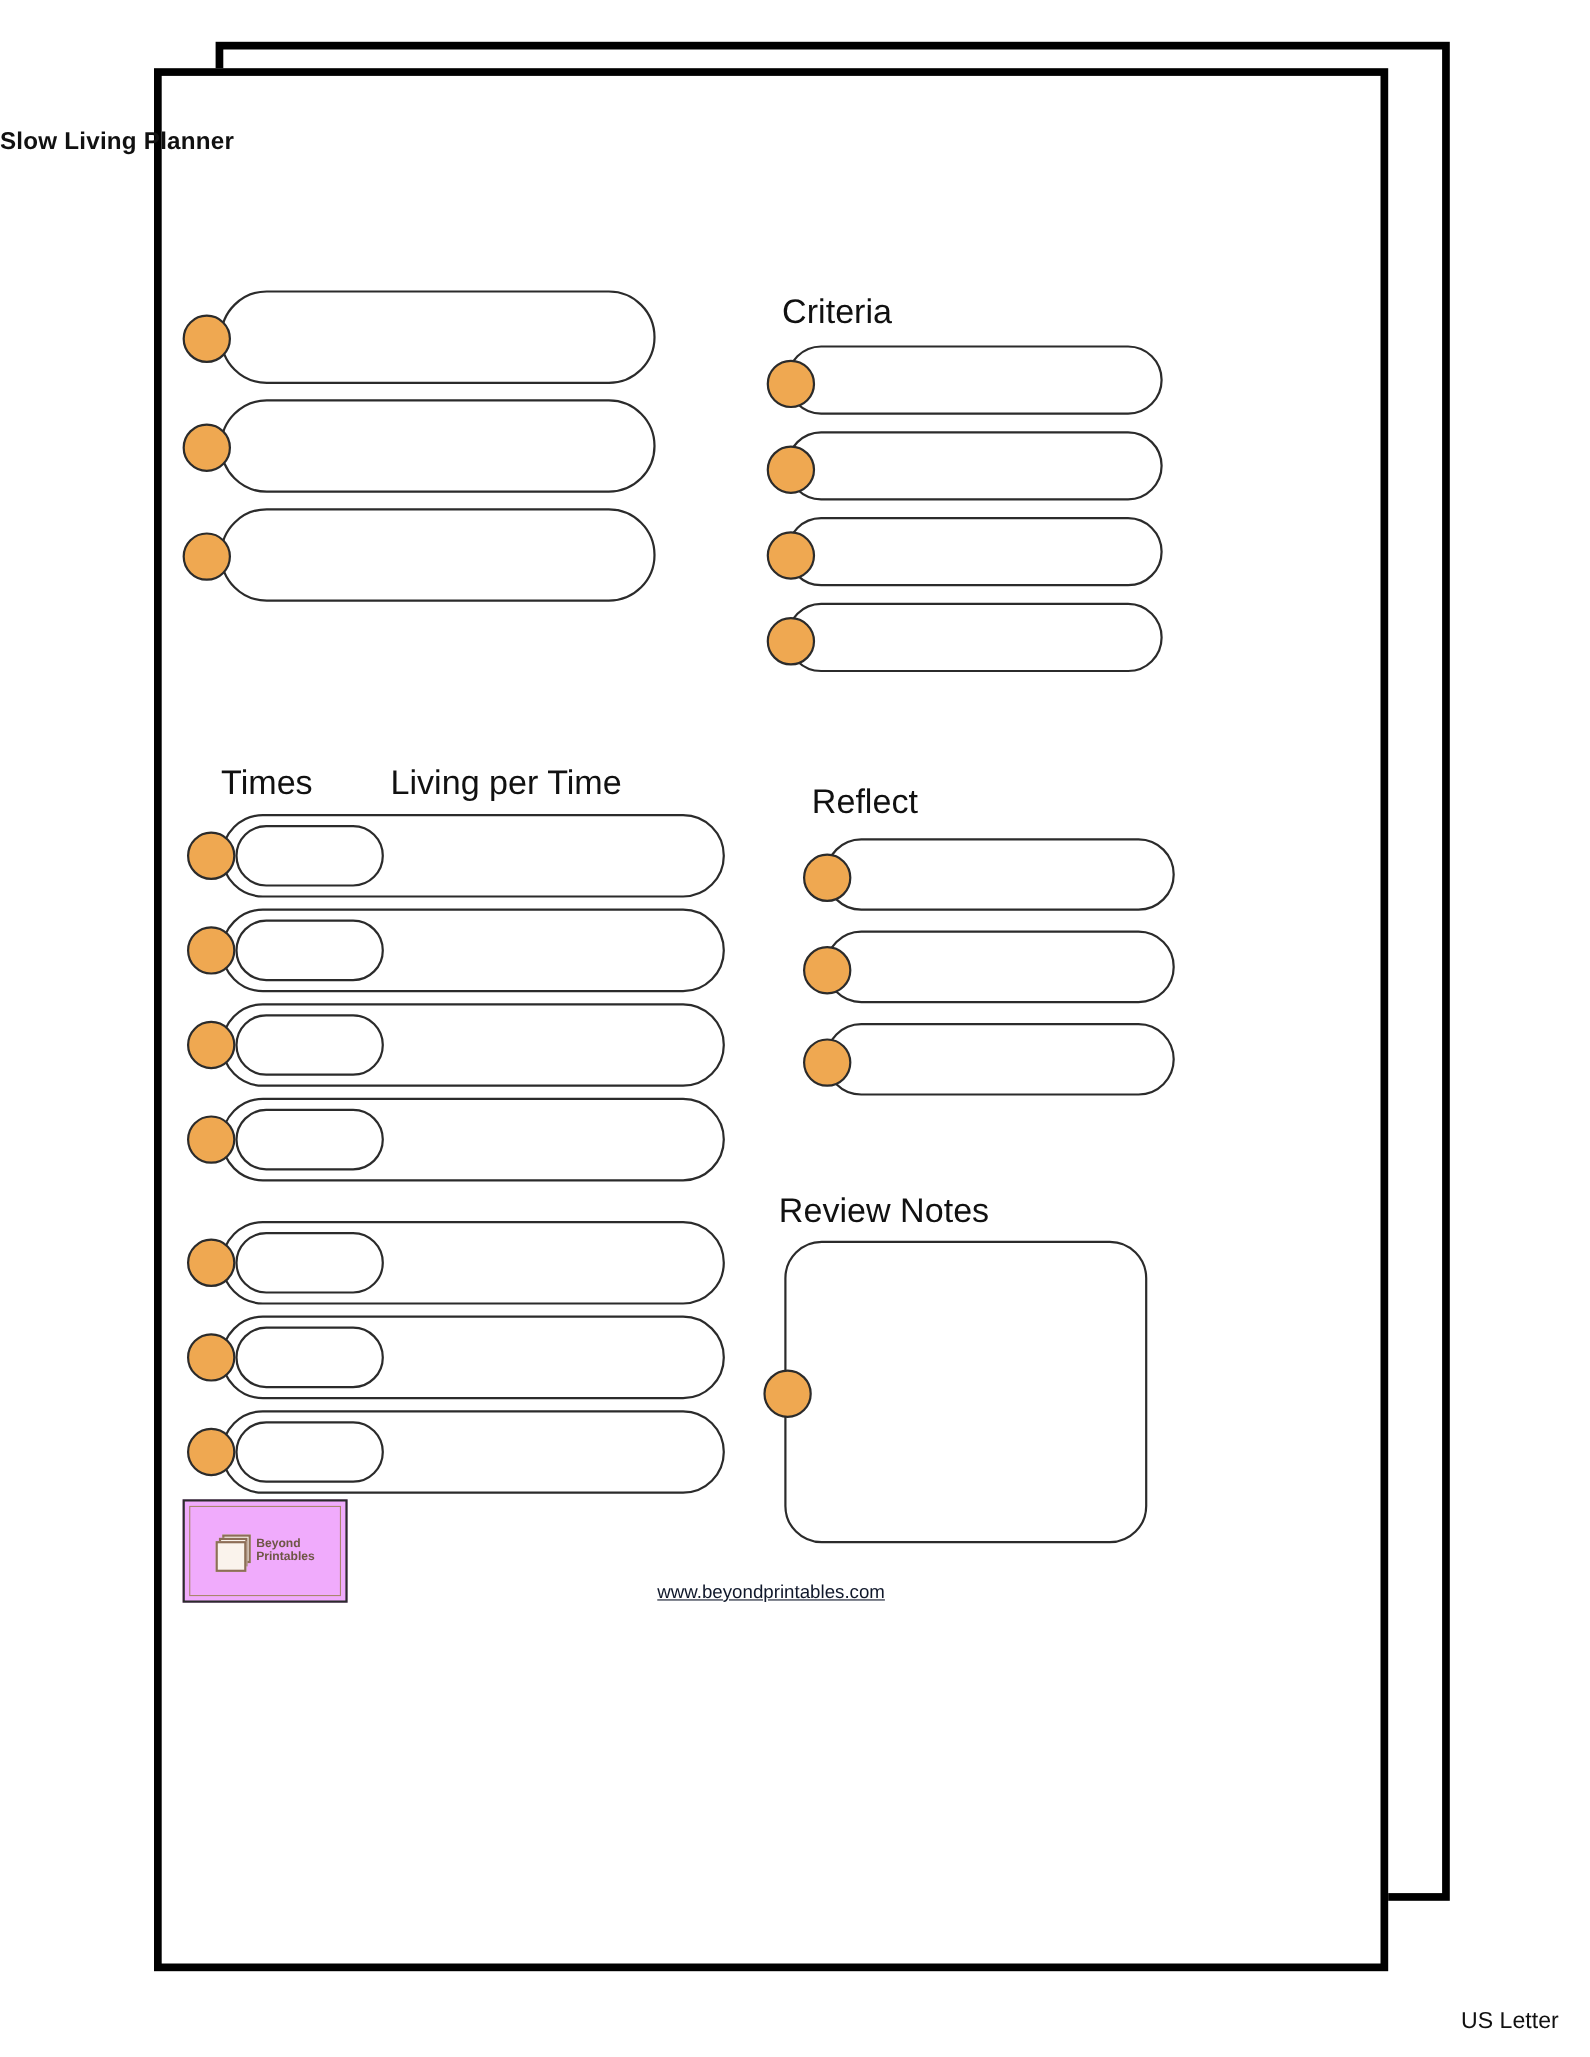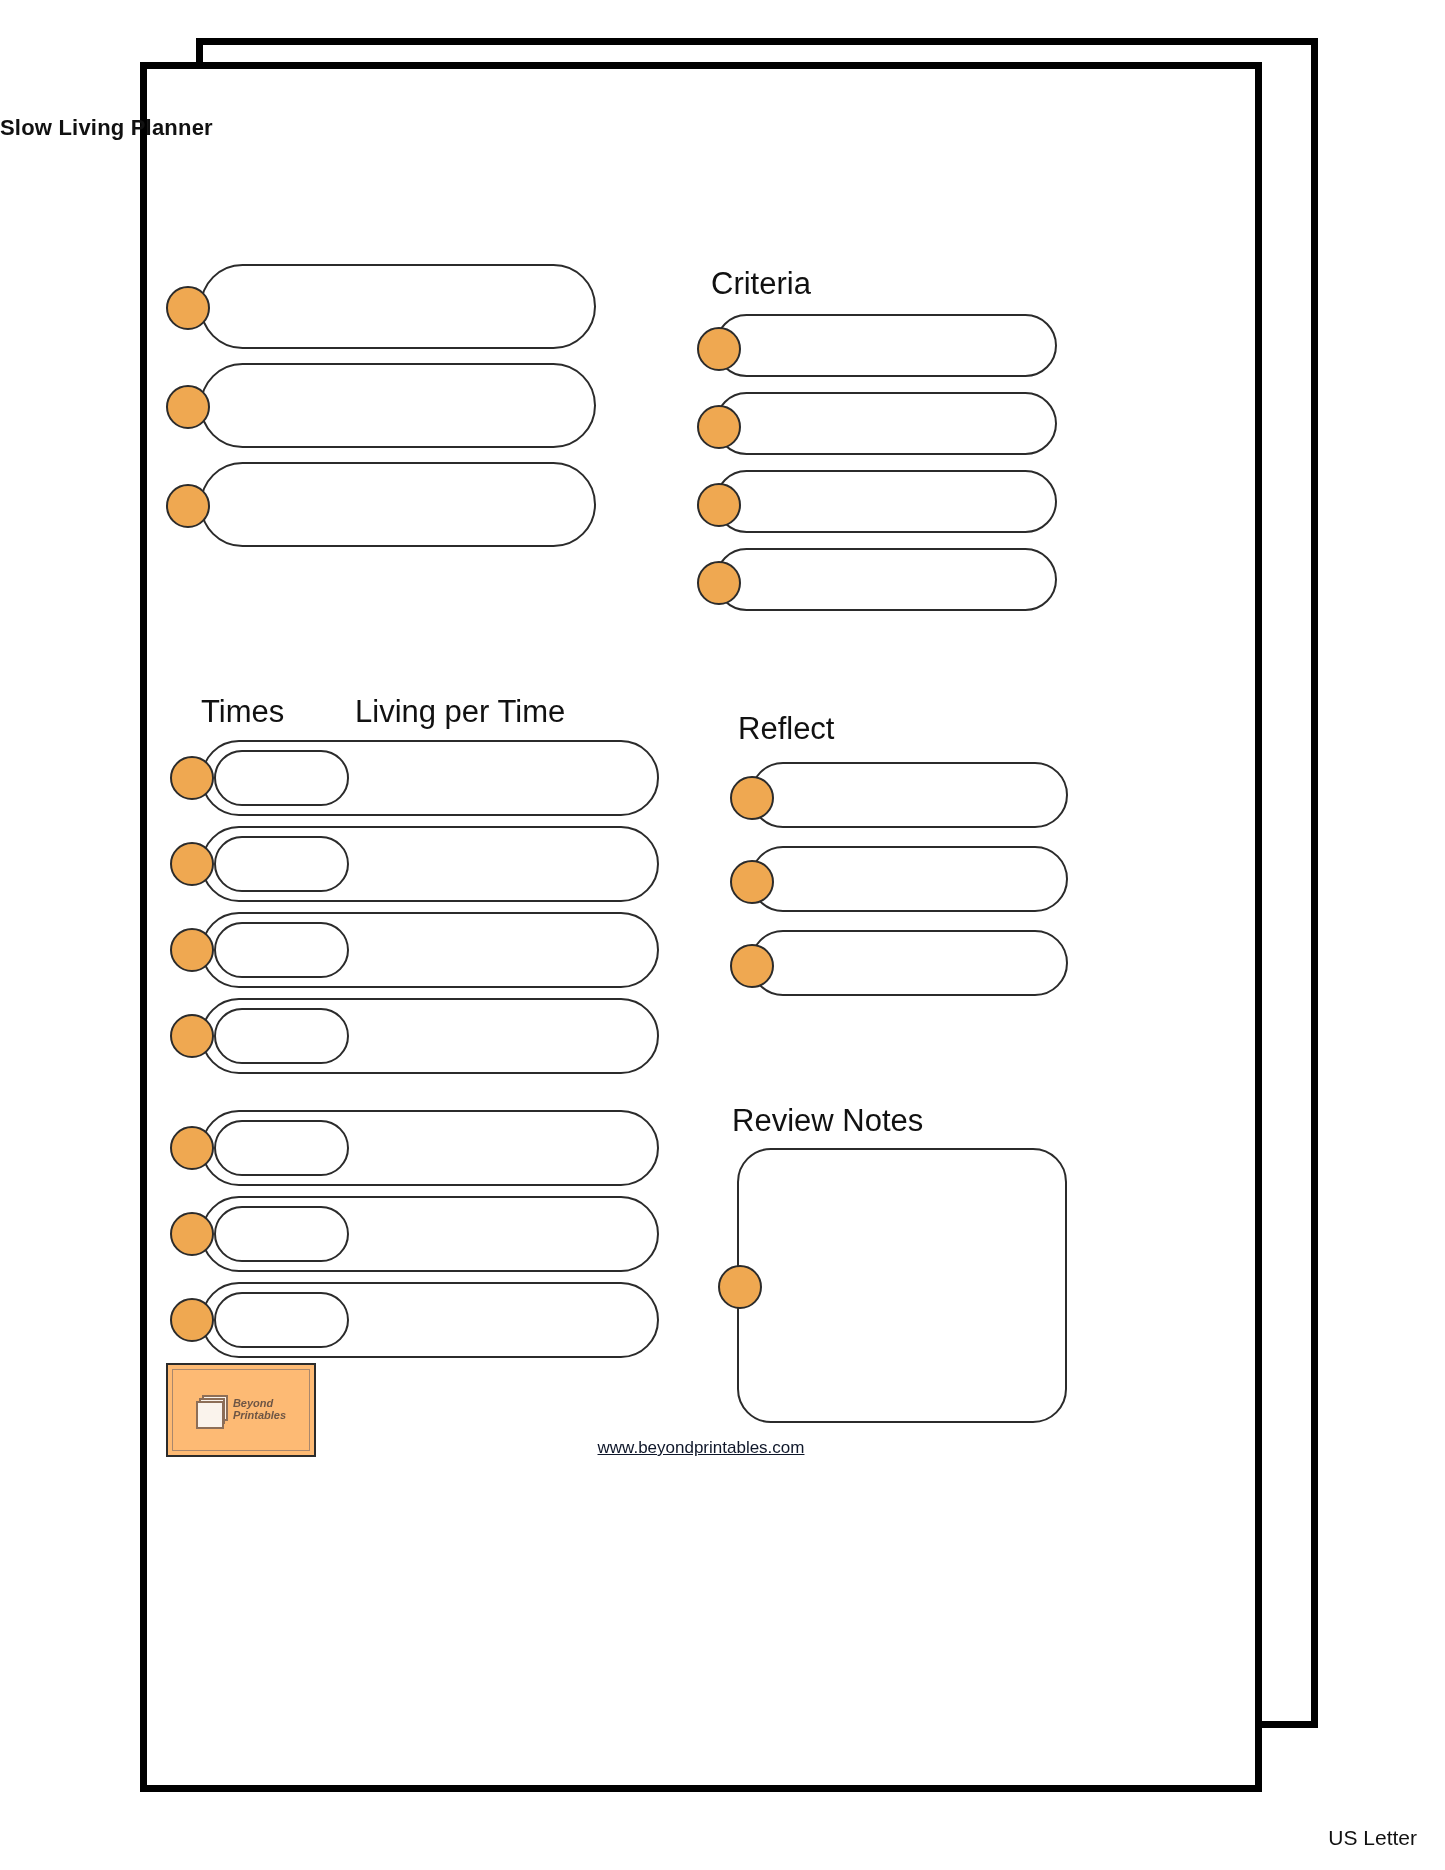--- a/index.html
+++ b/index.html
@@ -101,43 +101,42 @@
   #times-actions .gap{margin-top:36px;}
 
   
   #reflect{left:730px;top:713px;width:340px;}
   #reflect .section-heading{margin-left:8px;}
   #reflect .pill-row{height:66px;margin-top:18px;}
   #reflect .pill{margin-left:20px;width:318px;}
   #reflect .bullet{left:0;top:14px;}
 
   
-  #review-notes{left:718px;top:1085px;width:350px;margin-top:20px;}
+  #review-notes{left:694px;top:1085px;width:350px;}
   #review-notes .section-heading{margin-left:14px;}
   #review-notes .note-wrap{position:relative;height:275px;margin-top:12px;}
   #review-notes .note-box{
     box-sizing:border-box;
     margin-left:19px;
     width:330px;height:275px;
     border:2.2px solid #2b2b2b;
     border-radius:34px;
     background:#fff;
   }
   #review-notes .bullet{left:0;top:117px;}
 
   
   #logo-card{
     position:absolute;
     left:166px;top:1363px;
     width:150px;height:94px;
-    background:#fdba74;
+    background:#f0abfc;
     border:2px solid #2b2b2b;
     box-sizing:border-box;
     padding:4px;
-    font-style:italic;
   }
   #logo-inner{
     width:100%;height:100%;
     border:1.5px solid #a9876c;
     box-sizing:border-box;
     display:flex;align-items:center;justify-content:center;
     gap:7px;
   }
   #logo-mark{position:relative;width:30px;height:30px;flex:none;}
   #logo-mark .sq{position:absolute;border:2px solid #8d6e57;background:#faf3ec;}

